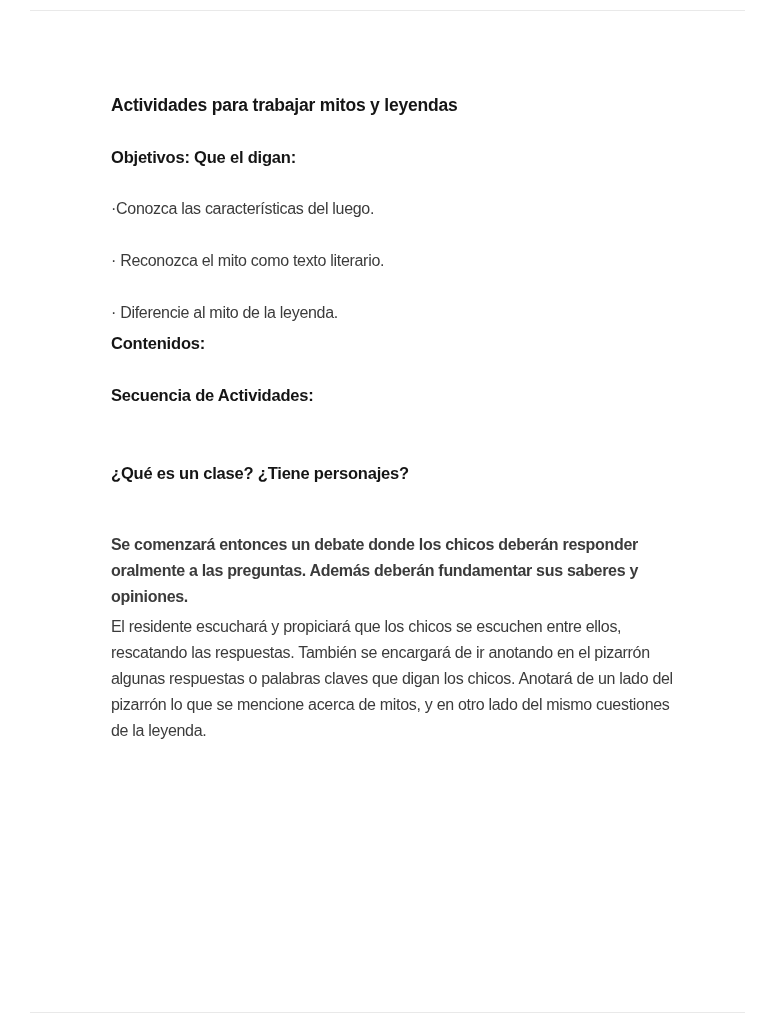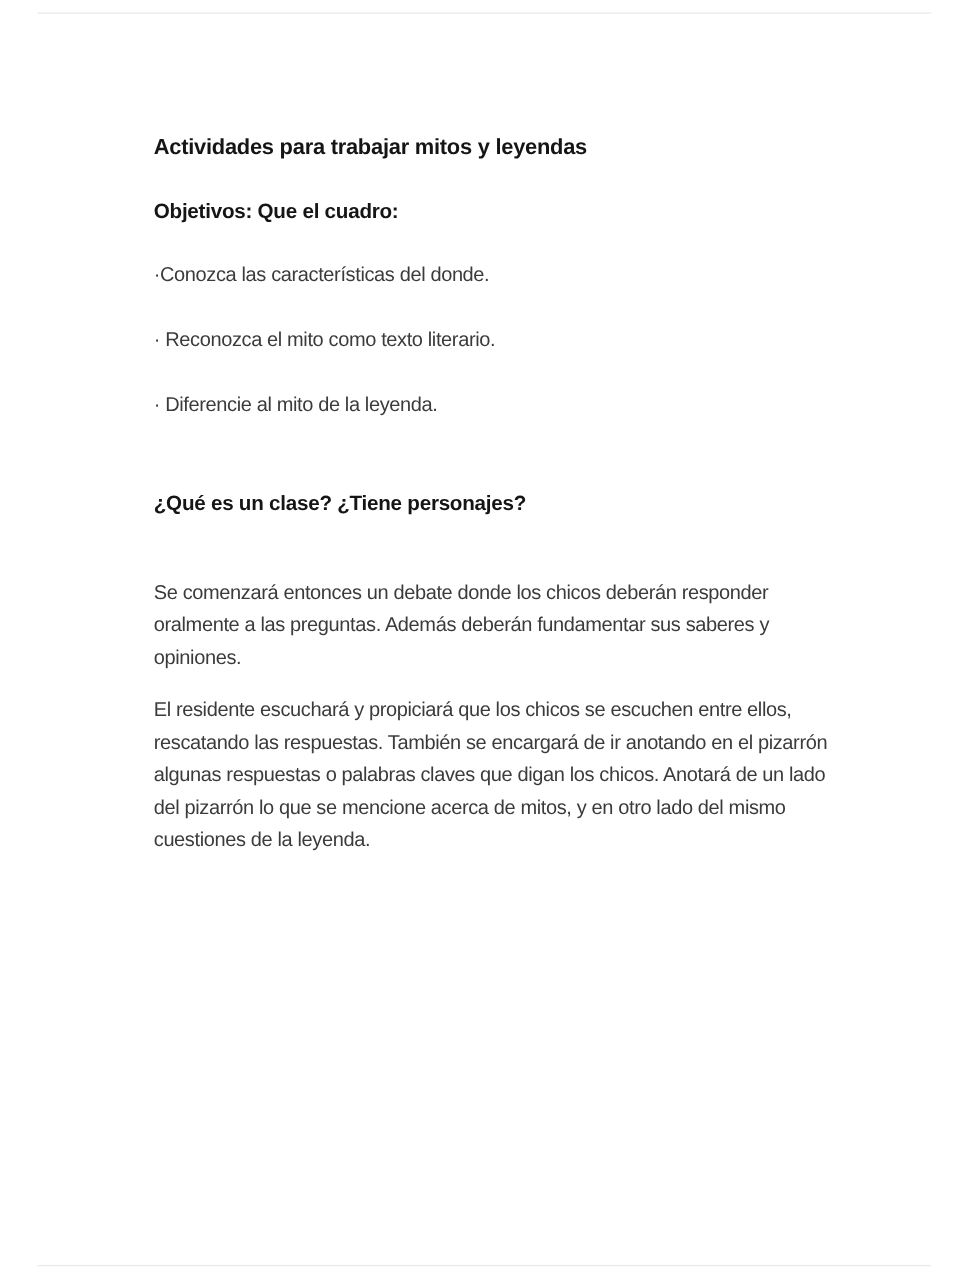--- a/index.html
+++ b/index.html
@@ -29,62 +29,64 @@
     position: absolute;
     left: 107px;
     top: 88px;
     width: 575px;
     color: #3b3b3b;
     font-size: 16px;
     line-height: 26px;
     letter-spacing: -0.3px;
   }
   .doc p, .doc h1, .doc h2 {
-    margin: 16px;
+    margin: 4px;
     padding: 0;
   }
   .doc h1 {
     font-size: 17.5px;
     line-height: 26px;
     font-weight: bold;
     color: #151515;
     letter-spacing: -0.2px;
   }
   .doc h2 {
     font-size: 16.5px;
     line-height: 26px;
     font-weight: bold;
     color: #151515;
     letter-spacing: -0.2px;
   }
   .gap-1 { margin-top: 26px !important; }
   .gap-2a { margin-top: 52px !important; }
-  .gap-2b { margin-top: 46px !important; }
+  .gap-2b { margin-top: 46px !important; font-weight: bold; }
 </style>
 </head>
 <body>
 
 <div class="page-edge top"></div>
 
 <div class="doc">
 
   <h1>Actividades para trabajar mitos y leyendas</h1>
 
 
-  <h2 class="gap-1">Objetivos: Que el cuadro:</h2>
+  <h2 class="gap-1">Objetivos: Que el digan:</h2>
 
-  <p class="gap-1">·Conozca las características del donde.</p>
+  <p class="gap-1">·Conozca las características del luego.</p>
 
   <p class="gap-1">· Reconozca el mito como texto literario.</p>
 
   <p class="gap-1">· Diferencie al mito de la leyenda.</p>
 
+  <h2>Contenidos:</h2>
 
 
 
+  <h2 class="gap-1">Secuencia de Actividades:</h2>
 
 
   <h2 class="gap-2a">¿Qué es un clase? ¿Tiene personajes?</h2>
 
   <p class="gap-2b">Se comenzará entonces un debate donde los chicos deberán responder oralmente a las preguntas. Además deberán fundamentar sus saberes y opiniones.</p>
 
   <p>El residente escuchará y propiciará que los chicos se escuchen entre ellos, rescatando las respuestas. También se encargará de ir anotando en el pizarrón algunas respuestas o palabras claves que digan los chicos. Anotará de un lado del pizarrón lo que se mencione acerca de mitos, y en otro lado del mismo cuestiones de la leyenda.</p>
 
 </div>
 

